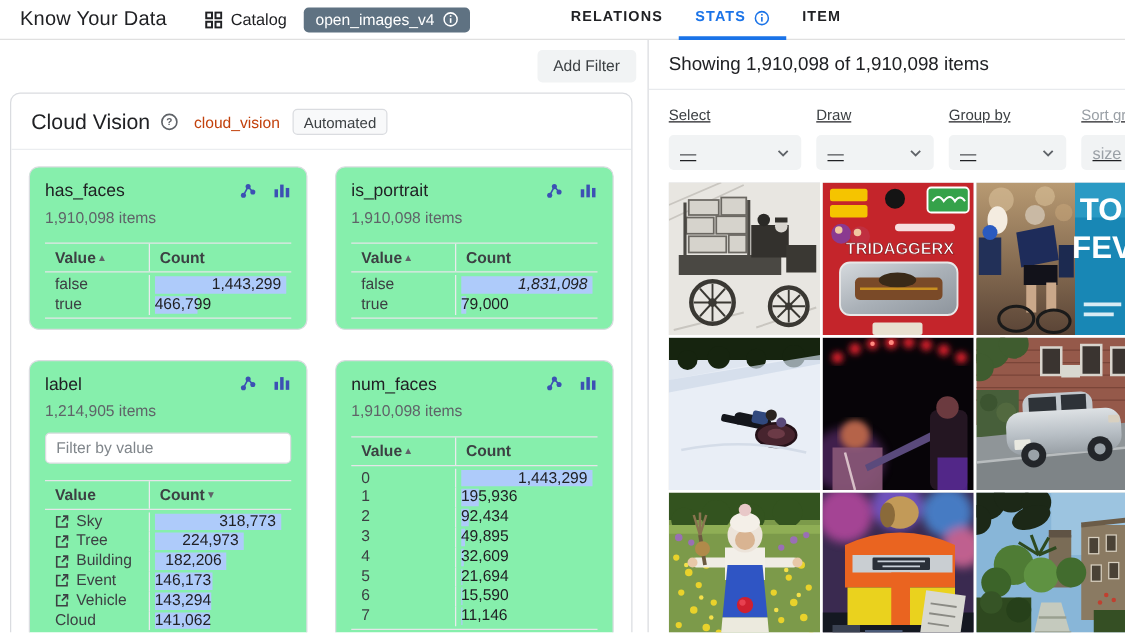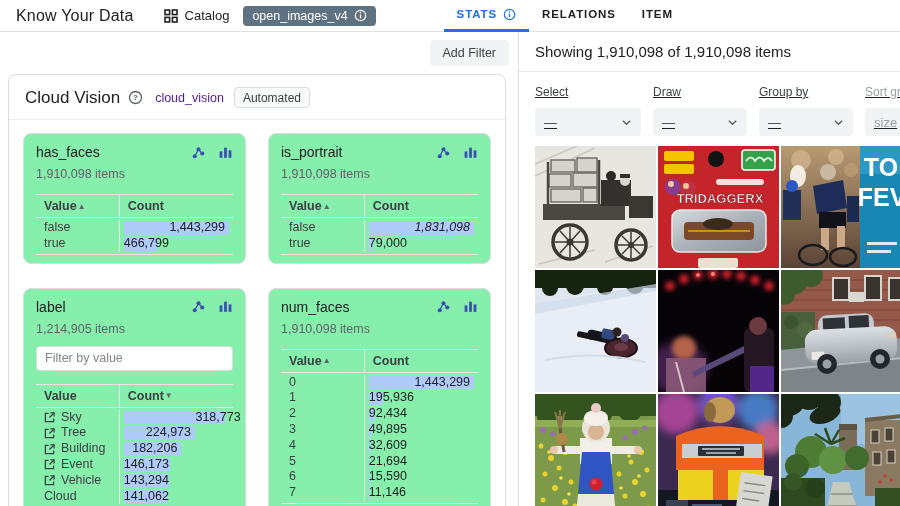--- a/index.html
+++ b/index.html
@@ -20,21 +20,21 @@
   
   .main{display:flex;height:474px;}
   .left-panel{width:519px;border-right:1px solid #dadce0;position:relative;overflow:hidden;background:#fff;}
   .left-toolbar{height:40px;position:relative;}
   .add-filter-btn{position:absolute;right:9px;top:8px;background:#f1f3f4;border:none;border-radius:4px;
     padding:6px 13px;font-size:12.5px;color:#3c4043;font-family:inherit;cursor:pointer;}
   .section-card{margin:2px 12px 0 8px;border:1px solid #dadce0;border-radius:8px;height:500px;overflow:hidden;background:#fff;}
   .section-header{display:flex;align-items:center;padding:12px 16px 11px;border-bottom:1px solid #ebedf0;}
   .section-title{font-size:17px;font-weight:500;}
   .help-ic{margin-left:8px;color:#5f6368;cursor:pointer;display:flex;}
-  .section-sub{margin-left:12px;font-size:12.5px;color:#4c1d95;}
+  .section-sub{margin-left:12px;font-size:12.5px;color:#c2410c;}
   .badge{margin-left:10px;font-size:12px;color:#3c4043;background:#f8f9fa;border:1px solid #dadce0;
     border-radius:4px;padding:2.5px 8px;}
   .cards-grid{display:grid;grid-template-columns:1fr 1fr;gap:24px 22px;padding:13px 14px;}
   .stat-card{border:1px solid #dadce0;border-radius:8px;padding:10px 12px 8px;background:#86efac;min-height:130px;}
   .card-head{display:flex;align-items:center;}
   .card-title{font-size:14px;font-weight:500;flex:1;}
   .card-icons{display:flex;gap:12px;color:var(--card-icon);}
   .card-icons svg{cursor:pointer;}
   .card-items{margin-top:7px;font-size:12.5px;color:#5f6368;}
   .filter-input{margin-top:10px;width:100%;height:25px;border:1px solid #dadce0;border-radius:4px;
@@ -92,31 +92,31 @@
     <span>open_images_v4</span>
     <span style="display:flex">
       <svg width="13" height="13" viewBox="0 0 14 14">
           <circle cx="7" cy="7" r="5.6" fill="none" stroke="#fff" stroke-width="1.3"></circle>
       <rect x="6.3" y="6" width="1.4" height="4" fill="#fff"></rect>
           <rect x="6.3" y="3.4" width="1.4" height="1.4" fill="#fff"></rect>
         </svg>
     </span>
   </div>
   <div class="tabs" id="tabs">
+      <div class="tab">
+        <span>RELATIONS</span>
+      </div>
       <div class="tab active">
         <span>STATS</span>
   <svg width="13" height="13" viewBox="0 0 14 14">
     <circle cx="7" cy="7" r="5.6" fill="none" stroke="currentColor" stroke-width="1.3"></circle>
     <rect x="6.3" y="6" width="1.4" height="4" fill="currentColor"></rect>
     <rect x="6.3" y="3.4" width="1.4" height="1.4" fill="currentColor"></rect>
   </svg>
 </div>
-      <div class="tab">
-        <span>RELATIONS</span>
-      </div>
       <div class="tab">
         <span>ITEM</span>
       </div>
     </div>
 </div>
 
 <div class="main">
 
   <div class="left-panel">
     <div class="left-toolbar">
@@ -292,21 +292,21 @@
       <svg class="row-icon" width="11" height="11" viewBox="0 0 12 12" style="display: block;">
         <path d="M10.5,7 L10.5,10.5 L1.5,10.5 L1.5,1.5 L5,1.5" fill="none" stroke="currentColor" stroke-width="1.4"></path>
         <path d="M7,1 L11,1 L11,5" fill="none" stroke="currentColor" stroke-width="1.4"></path>
         <line x1="11" y1="1" x2="6" y2="6" stroke="currentColor" stroke-width="1.4"></line>
       </svg>
       <span class="v-label">Sky</span>
     </div>
     <div class="c-cell">
       <div class="c-inner">
         <div class="c-bar" style="width: 95.9%;"></div>
-        <div class="c-num" style="min-width: 95.9%; margin-left: 20px;">318,773</div>
+        <div class="c-num" style="min-width: 95.9%;">318,773</div>
       </div>
     </div>
   </div>
 
   <div class="t-row">
     <div class="v-cell">
       <svg class="row-icon" width="11" height="11" viewBox="0 0 12 12" style="display: block;">
         <path d="M10.5,7 L10.5,10.5 L1.5,10.5 L1.5,1.5 L5,1.5" fill="none" stroke="currentColor" stroke-width="1.4"></path>
         <path d="M7,1 L11,1 L11,5" fill="none" stroke="currentColor" stroke-width="1.4"></path>
         <line x1="11" y1="1" x2="6" y2="6" stroke="currentColor" stroke-width="1.4"></line>

